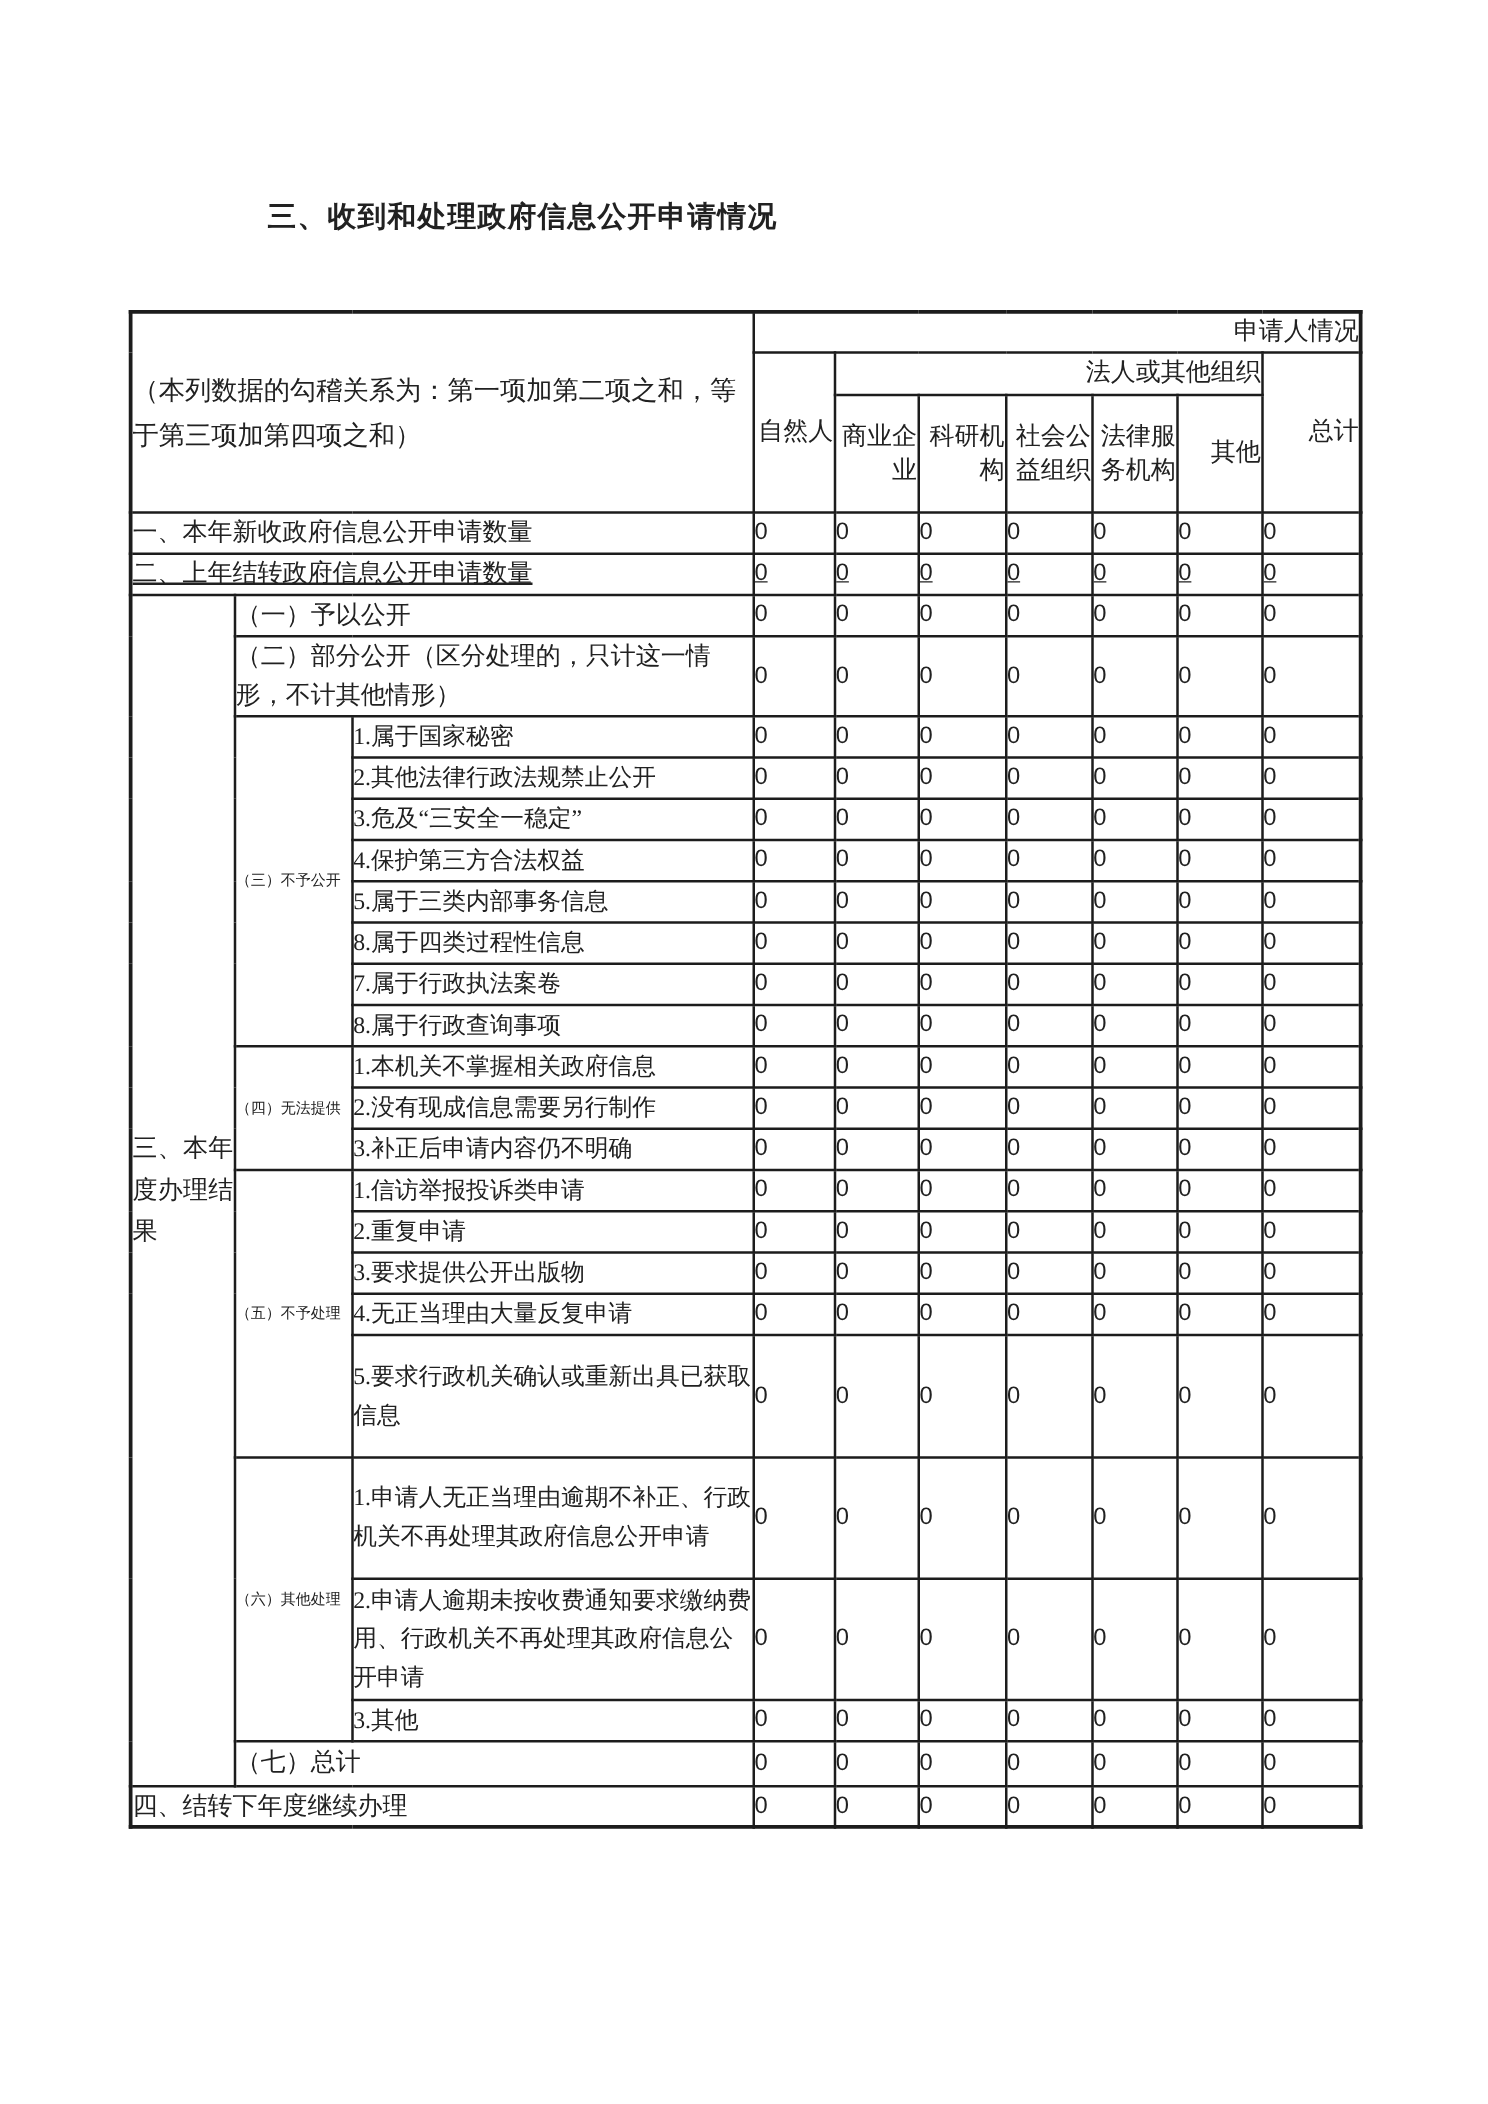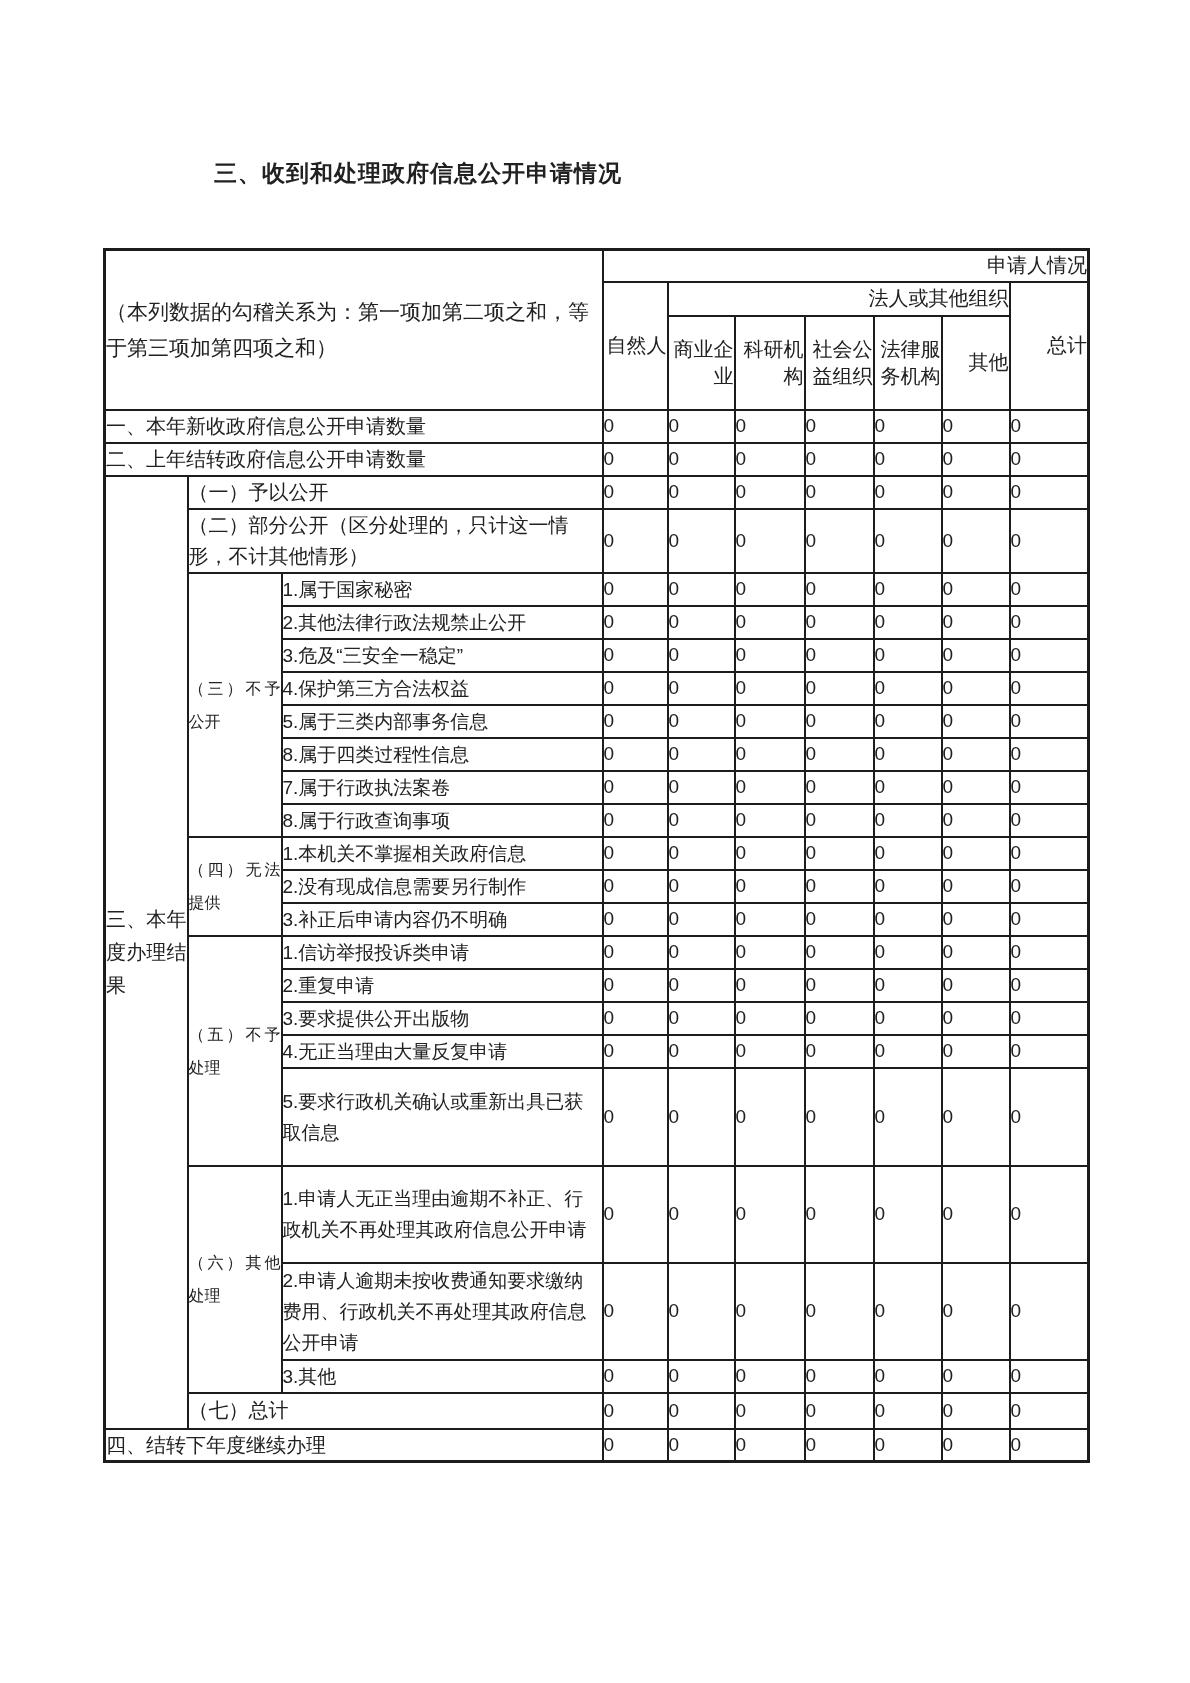--- a/index.html
+++ b/index.html
@@ -52,27 +52,27 @@
     font-size: 20px; line-height: 31px;
     padding: 2px 6px 2px 12px;
   }
   .section-cell {
     font-size: 20px; line-height: 33px;
     padding: 4px 8px 4px 10px;
     text-align: justify;
     vertical-align: middle;
   }
   .group-cell {
-    font-size: 16px; line-height: 33px;
+    font-size: 12px; line-height: 33px;
     padding: 4px 10px 4px 12px;
     text-align: justify;
     vertical-align: middle;
   }
   .item-cell {
-    font-family: Liberation Sans, sans-serif;
+    font-family: Liberation Serif, serif;
     font-size: 19px; line-height: 31px;
     padding: 2px 5px 2px 8px;
   }
   .value-cell {
     font-family: "Liberation Sans", "DejaVu Sans", sans-serif;
     font-size: 19px; line-height: 24px;
     padding: 0 3px 0 7px;
     text-align: left;
   }
   .vtop { vertical-align: top; padding-top: 4px; }
@@ -119,21 +119,21 @@
         <tr style="height: 33px;">
           <td class="top-cell" colspan="3">一、本年新收政府信息公开申请数量</td>
           <td class="value-cell">0</td>
           <td class="value-cell">0</td>
           <td class="value-cell">0</td>
           <td class="value-cell">0</td>
           <td class="value-cell">0</td>
           <td class="value-cell">0</td>
           <td class="value-cell">0</td>
         </tr>
-        <tr style="height: 33px;">
+        <tr style="height: 33px; text-decoration: underline;">
           <td class="top-cell" colspan="3">二、上年结转政府信息公开申请数量</td>
           <td class="value-cell">0</td>
           <td class="value-cell">0</td>
           <td class="value-cell">0</td>
           <td class="value-cell">0</td>
           <td class="value-cell">0</td>
           <td class="value-cell">0</td>
           <td class="value-cell">0</td>
         </tr>
         <tr style="height: 33px;">

